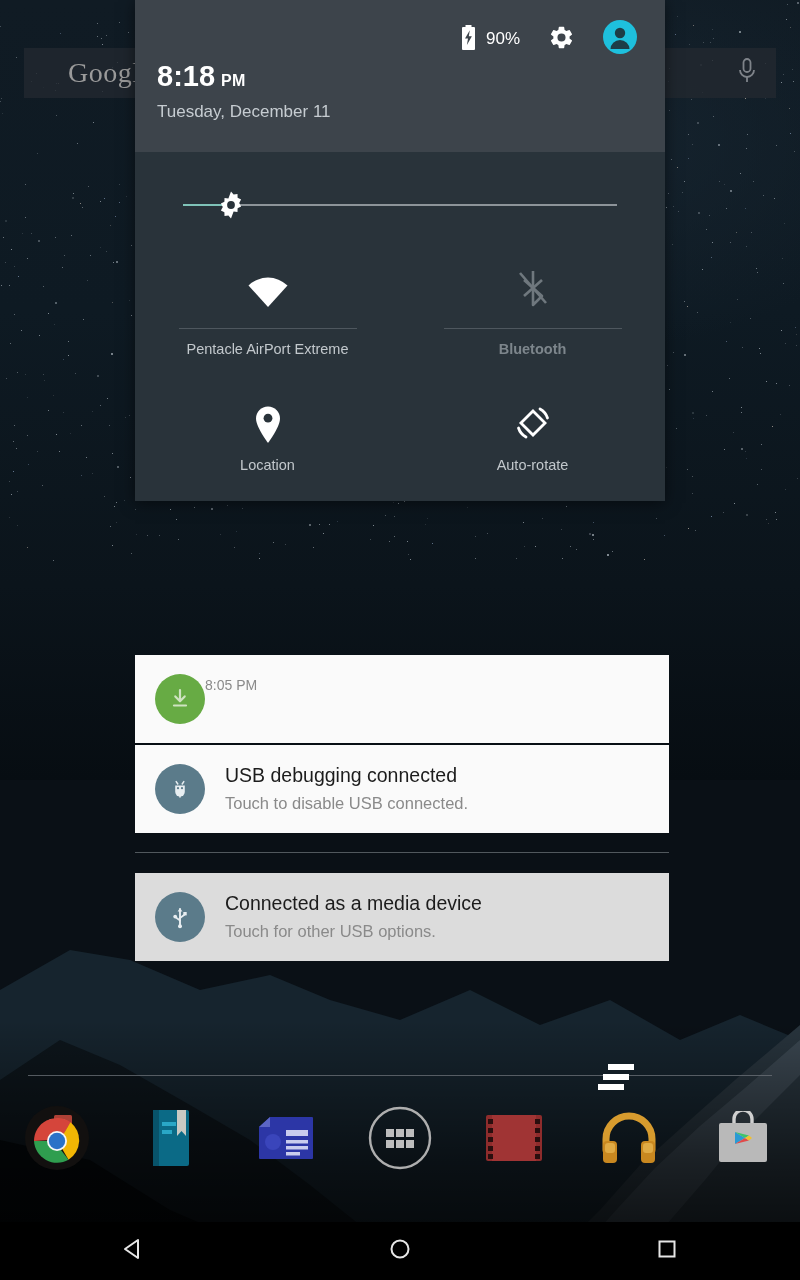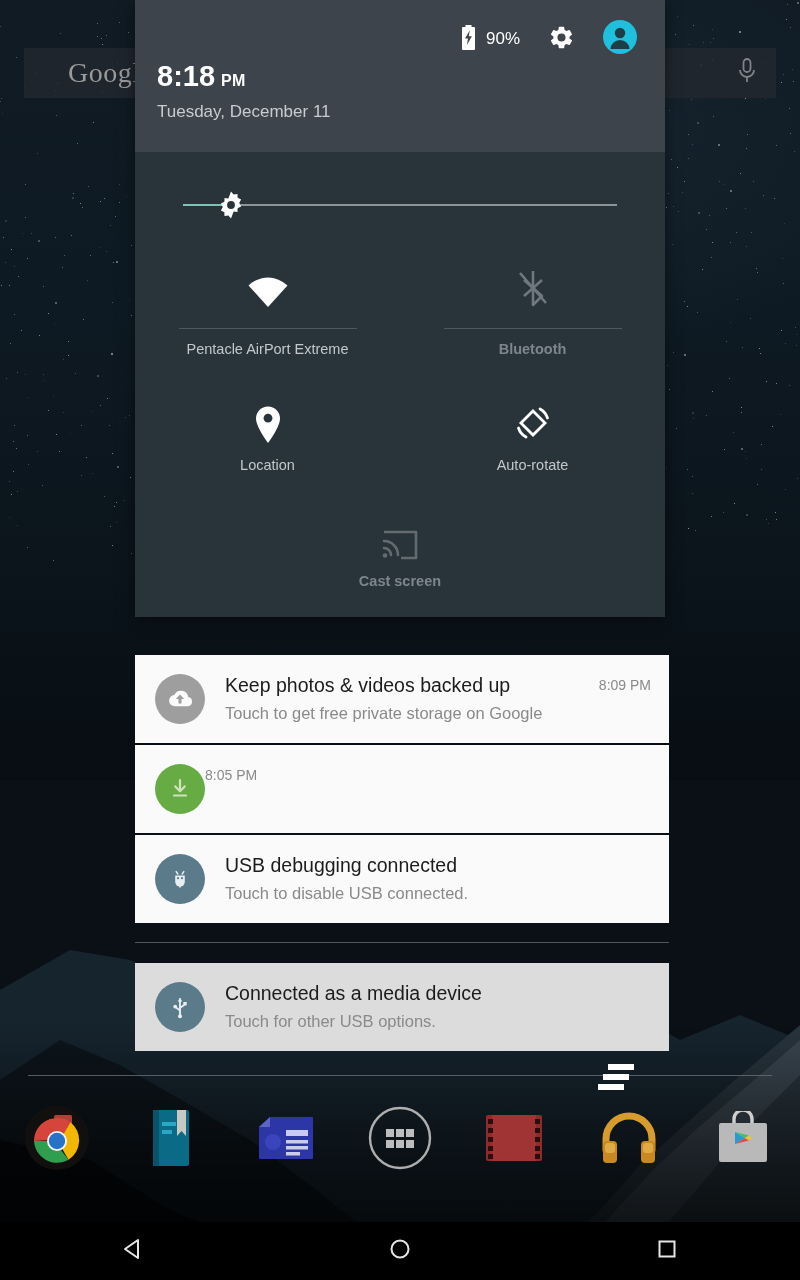--- a/index.html
+++ b/index.html
@@ -1021,52 +1021,26 @@
           <svg width="44" height="44" viewBox="0 0 44 44">
             <rect x="13.5" y="13.5" width="17" height="17" transform="rotate(45 22 22)" fill="none" stroke="#ffffff" stroke-width="2.8"></rect>
             <path d="M29 8 A15.5 15.5 0 0 1 36.5 17" fill="none" stroke="#ffffff" stroke-width="2.8" stroke-linecap="round"></path>
             <path d="M15 36 A15.5 15.5 0 0 1 7.5 27" fill="none" stroke="#ffffff" stroke-width="2.8" stroke-linecap="round"></path>
           </svg>
         </span>
         <span class="lbl">Auto-rotate</span>
       </div>
     </div>
 
-    <div class="tile-row" id="row-cast">
-      <div class="tile dim">
-        <span class="ic">
-          <svg width="38" height="32" viewBox="0 0 38 32">
-            <path d="M3 3h32v26H20" fill="none" stroke="#636b71" stroke-width="2.6" stroke-linejoin="round"></path>
-            <path d="M3 12a14 14 0 0 1 14 14" fill="none" stroke="#636b71" stroke-width="2.6" stroke-linecap="round"></path>
-            <path d="M3 19a7 7 0 0 1 7 7" fill="none" stroke="#636b71" stroke-width="2.6" stroke-linecap="round"></path>
-            <circle cx="4" cy="26.5" r="2.3" fill="#636b71"></circle>
-          </svg>
-        </span>
-        <span class="lbl">Cast screen</span>
-      </div>
-    </div>
 
   </div>
 </div>
 
 <div id="notifs">
 
-  <div class="notif">
-    <span class="avatar" style="background:#9e9e9e;">
-      <svg width="28" height="28" viewBox="0 0 28 28">
-        <path d="M22.2 12.1A7.3 7.3 0 008.3 10 5.6 5.6 0 009 21.2h13a4.6 4.6 0 00.2-9.1z" fill="#fafafa"></path>
-        <path d="M14 9.6l4.2 4.4h-2.7v4.4h-3v-4.4H9.8z" fill="#9e9e9e"></path>
-      </svg>
-    </span>
-    <span class="txt">
-      <span class="title">Keep photos &amp; videos backed up</span>
-      <div class="sub">Touch to get free private storage on Google</div>
-    </span>
-    <span class="time">8:09 PM</span>
-  </div>
 
   <div class="notif">
     <span class="avatar" style="background:#67ab44;">
       <svg width="26" height="26" viewBox="0 0 26 26">
         <path d="M13 4v10.5M8.3 10.4L13 15.3l4.7-4.9" fill="none" stroke="#cfe3c1" stroke-width="2.2" stroke-linecap="round" stroke-linejoin="round"></path>
         <line x1="7" y1="19.5" x2="19" y2="19.5" stroke="#cfe3c1" stroke-width="2.2" stroke-linecap="round"></line>
       </svg>
     </span>
     <span class="time">8:05 PM</span>
   </div>

